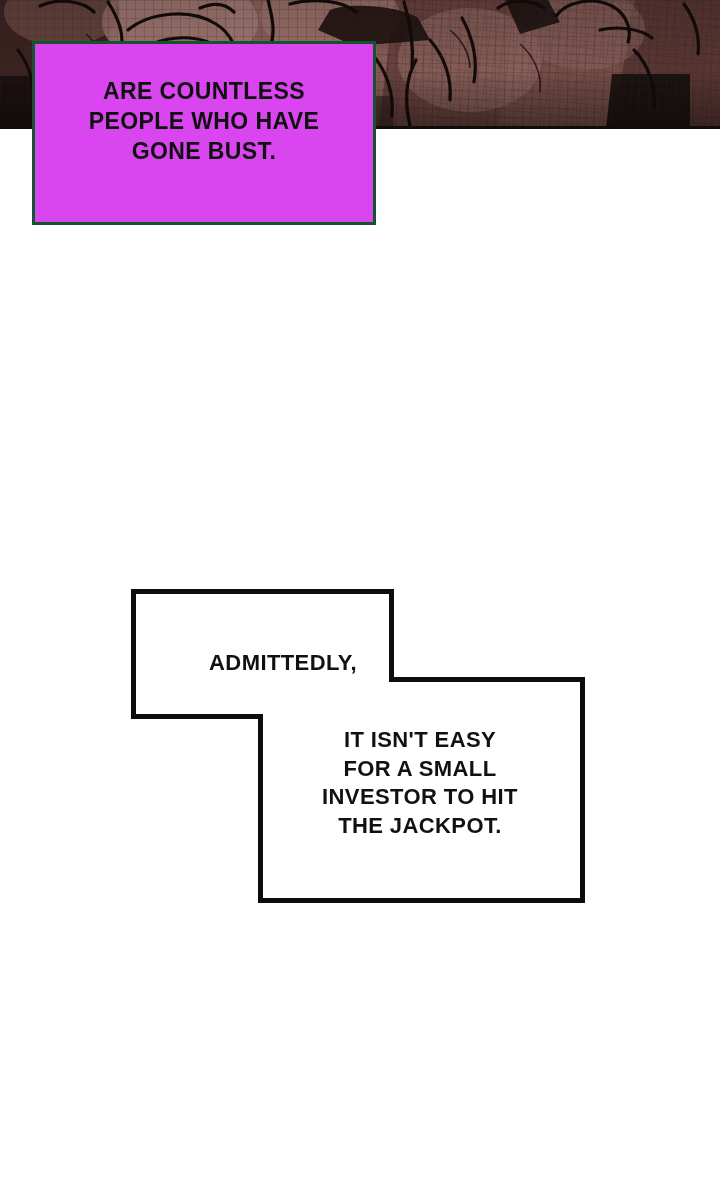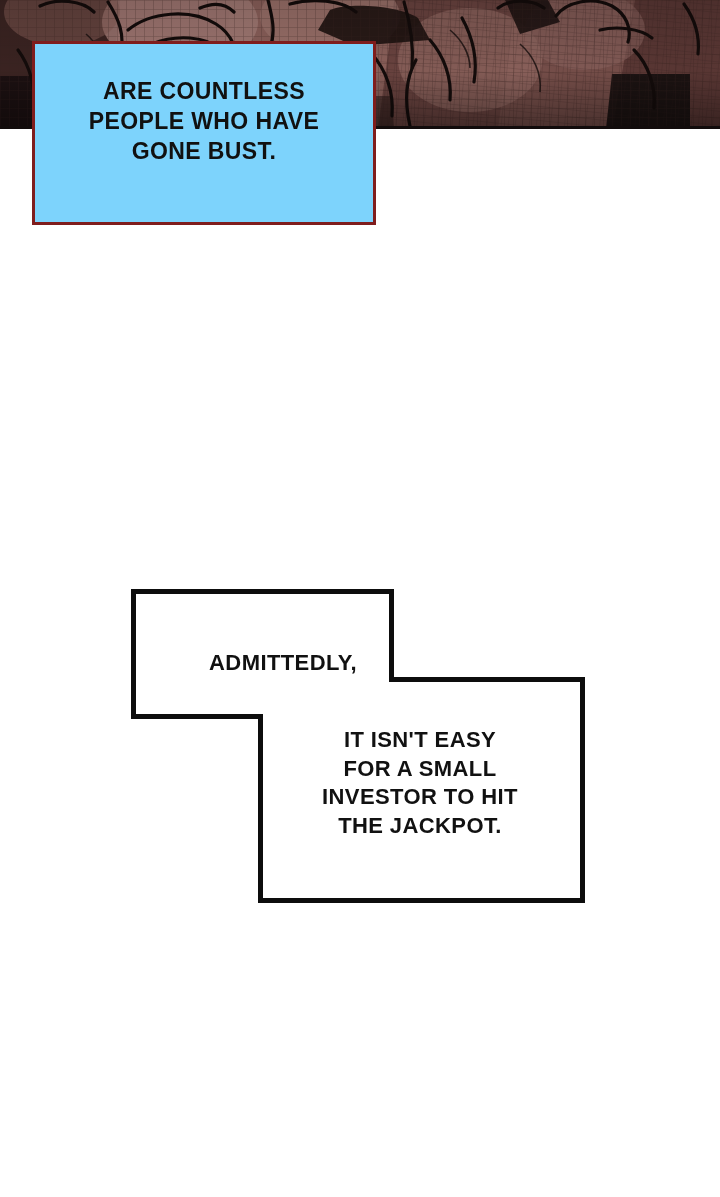--- a/index.html
+++ b/index.html
@@ -31,22 +31,22 @@
   }
   .artwork .art-svg {
     display: block;
     width: 720px;
     height: 129px;
   }
 
   
   .bubble {
     position: absolute;
-    background: #7dd3fc;
-    border: 3px solid #7f1d1d;
+    background: #d946ef;
+    border: 3px solid #14532d;
     box-sizing: border-box;
   }
   .bubble-text {
     text-align: center;
     color: #111111;
     font-weight: 700;
     letter-spacing: 0.4px;
     line-height: 1.30;
     white-space: pre-line;
     font-family: "Liberation Sans", sans-serif;

